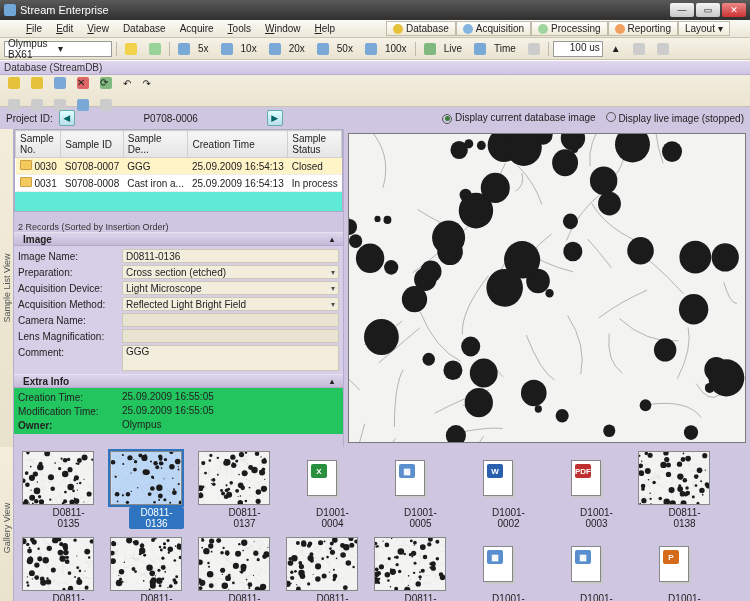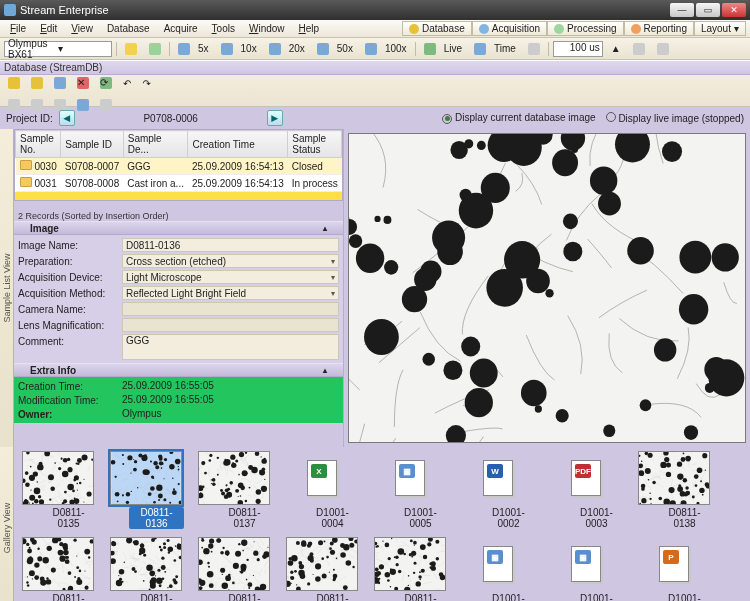--- a/index.html
+++ b/index.html
@@ -23,21 +23,21 @@
   .titlebar .appicon { width:12px;height:12px;background:#6fa8d8;border-radius:2px;margin-right:4px;}
   .titlebar .title { flex:1; font-size:11px; }
   .titlebar .winbtn { width:24px;height:14px;margin-left:2px;display:flex;align-items:center;justify-content:center;background:linear-gradient(#f5f5f5,#c8c8c8);border-radius:2px;color:#222;font-size:9px;}
   .titlebar .winbtn.close { background:linear-gradient(#e88,#c33); color:#fff;}
   
   .menubar {
     height: 18px;
     background: linear-gradient(#fbfaf5,#ece7d8);
     border-bottom:1px solid #c9c4b0;
     display:flex; align-items:center;
-    padding:0 4px; gap:2px;
+    padding:0 20px; gap:2px;
   }
   .menubar .menu { padding:1px 6px; }
   .menubar .menu u { text-decoration: underline; }
   .menubar .rightpanel { margin-left:auto; display:flex; gap:0;}
   .menubar .chip { display:flex;align-items:center;gap:3px;padding:1px 6px;border:1px solid #c0bca8;background:linear-gradient(#fff,#efe9d6); font-size:10px;}
   .chip .dot{width:10px;height:10px;border-radius:50%;}
   .dot.db{background:#e6c23a;}
   .dot.acq{background:#84b4e0;}
   .dot.proc{background:#9fd69f;}
   .dot.rep{background:#f0a060;}
@@ -76,25 +76,25 @@
   .workarea{ display:flex; height:318px; background:#cfc7e2;}
   .leftpanel{ width:344px; display:flex;}
   .vtab{ width:14px; background:linear-gradient(#f3edda,#e8e1cb); border-right:1px solid #b7add0; position:relative;}
   .vtab .lbl{ position:absolute; left:50%; top:50%; transform:translate(-50%,-50%) rotate(-90deg); white-space:nowrap; font-size:9px; color:#555;}
   .leftbody{ flex:1; display:flex; flex-direction:column; overflow:hidden;}
   
   table.samples{ width:100%; background:#fff; border-collapse:collapse; font-size:10px;}
   table.samples th{ background:linear-gradient(#f6f6f6,#e5e5e5); border:1px solid #cfcfcf; font-weight:normal;text-align:left;padding:2px 4px;}
   table.samples td{ border-bottom:1px solid #eee; padding:2px 4px; white-space:nowrap;}
   table.samples tr.sel td{ background:#fff3c8;}
-  .tbwrap{height:72px;background:#fde047;border:1px solid #b0a9c4;overflow:auto;}
+  .tbwrap{height:83px;background:#5eead4;border:1px solid #b0a9c4;overflow:auto;}
   .fldr{display:inline-block;width:12px;height:10px;background:#f4c95d;border:1px solid #caa040;border-radius:1px;margin-right:3px;}
   .countrow{height:14px;padding:10px 4px;font-size:9px;color:#333;background:#cfc7e2;}
   
-  .sect{ background:linear-gradient(#dcd5eb,#c5bad9); height:14px; padding:0 16px; font-weight:bold; display:flex;align-items:center; font-size:10px; border-top:1px solid #e6e0f0; border-bottom:1px solid #b4a9cc;}
+  .sect{ background:linear-gradient(#dcd5eb,#c5bad9); height:14px; padding:0 9px; font-weight:bold; display:flex;align-items:center; font-size:10px; border-top:1px solid #e6e0f0; border-bottom:1px solid #b4a9cc;}
   .sect .caret{margin-left:auto;font-size:8px;}
   
   .formgrid{background:#d6cfe7;display:grid;grid-template-columns:100px 1fr;gap:2px 4px;padding:3px 4px;}
   .formgrid .lab{font-weight:normal;font-size:10px;padding-top:2px;}
   .formgrid .inp{height:14px;background:#f2eddc;border:1px solid #cdc8b4;padding:0 3px;display:flex;align-items:center;}
   .formgrid .ro{background:#e9e4d2;}
   .formgrid .inp .dd{margin-left:auto;font-size:8px;color:#555;}
   
   .extra{background:#22c55e;display:grid;grid-template-columns:100px 1fr;gap:2px 4px;padding:3px 4px;}
   .extra .lab{font-size:10px;padding-top:1px;}

